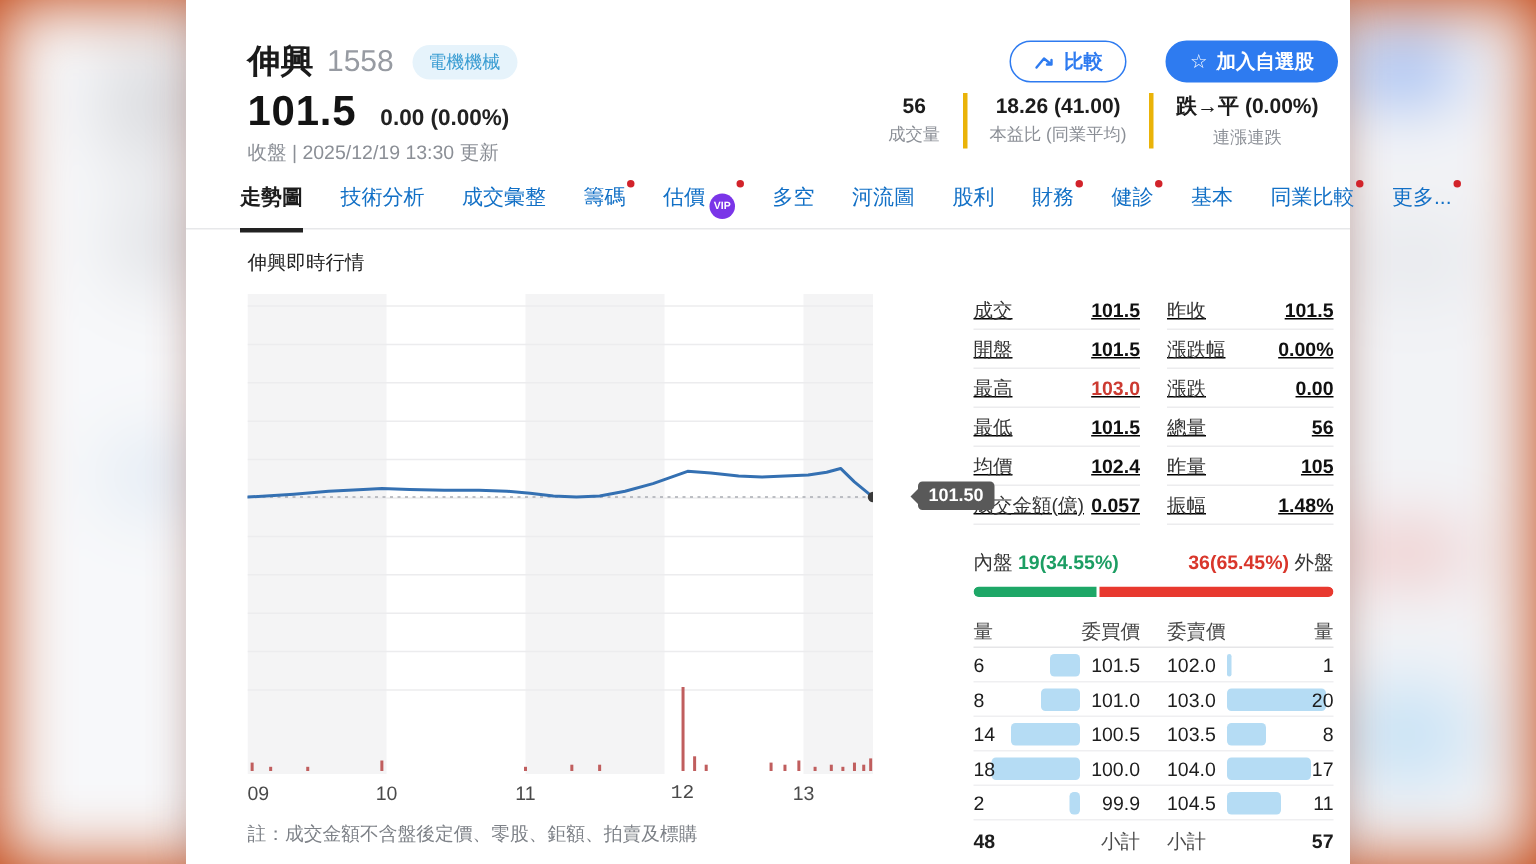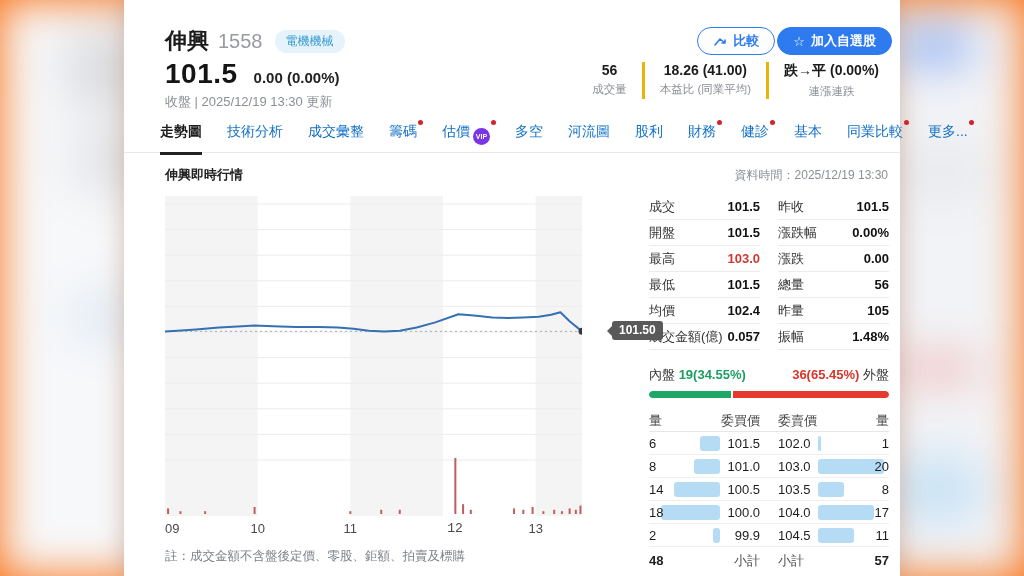--- a/index.html
+++ b/index.html
@@ -1,18 +1,18 @@
 <!DOCTYPE html>
 <html><head>
 <meta charset="utf-8">
 <style>
   * { margin:0; padding:0; box-sizing:border-box; }
   html,body { width:1024px; height:576px; overflow:hidden; }
   body { font-family:"Liberation Sans","DejaVu Sans",sans-serif; background:#eef0f3; }
-  .stage { position:relative; width:1024px; height:576px; background:#f97316; overflow:hidden; }
+  .stage { position:relative; width:1024px; height:576px; background:#c2410c; overflow:hidden; }
 
   
   .blur-side { position:absolute; top:0; bottom:0; filter:blur(22px); }
   .blur-left { left:0; width:150px;
     background:
       radial-gradient(90px 90px at 70% 12%, #cfd0d4 0%, rgba(207,208,212,0) 70%),
       radial-gradient(90px 70px at 75% 28%, #d8dade 0%, rgba(216,218,222,0) 70%),
       radial-gradient(80px 60px at 70% 55%, #dbe6f2 0%, rgba(219,230,242,0) 70%),
       #f7f8fa; }
   .blur-right { right:0; width:148px;
@@ -25,21 +25,21 @@
 
   .content { position:absolute; left:124px; top:0; width:776px; height:576px;
     background:#fff; box-shadow:0 0 24px rgba(110,120,140,.28); }
 
   
   .name-row { position:absolute; top:26px; left:41px; right:8px; display:flex; align-items:center; }
   .stock-name { font-size:22px; font-weight:bold; color:#1b1b1b; }
   .stock-code { font-size:20px; color:#979ba2; margin-left:9px; }
   .industry-tag { margin-left:12px; font-size:12px; color:#3c9ed3; background:#e6f3fb;
     padding:3px 11px; border-radius:12px; }
-  .hdr-buttons { margin-left:auto; display:flex; gap:2px;justify-content:flex-end; }
+  .hdr-buttons { margin-left:auto; display:flex; gap:26px;justify-content:flex-end; }
   .btn { height:28px; border-radius:15px; display:flex; align-items:center; gap:6px;
     padding:0 15px; font-size:13px; cursor:pointer; font-weight:bold; }
   .btn-outline { border:1px solid #2e7bf0; color:#2e7bf0; background:#fff; }
   .btn-fill { background:#2e7bf0; color:#fff; border:1px solid #2e7bf0; }
 
   .price-row { position:absolute; top:58px; left:41px; display:flex; align-items:baseline; }
   .price-big { font-size:28px; font-weight:bold; color:#141414; letter-spacing:.5px; }
   .price-chg { font-size:15px; font-weight:bold; color:#222; margin-left:16px; }
   .price-meta { position:absolute; top:93px; left:41px; font-size:13px; color:#8b8f96; }
 
@@ -58,40 +58,40 @@
   .tab.active { color:#1d1d1d; font-weight:bold; border-bottom:3px solid #222; }
   .tab .dot { position:absolute; top:3px; right:-6px; width:5px; height:5px;
     border-radius:50%; background:#d2232a; }
   .tab .vip { display:inline-block; width:17px; height:17px; border-radius:50%;
     background:#7a35e8; color:#fff; font-size:7px; font-weight:bold; text-align:center;
     line-height:17px; margin-left:3px; vertical-align:-3px; }
 
   
   .sect-row { position:absolute; top:166px; left:41px; right:12px;
     display:flex; justify-content:space-between; align-items:center; }
-  .sect-title { font-size:13px; font-weight:bold; color:#222; }
+  .sect-title { font-size:13px; font-weight:normal; color:#222; }
   .sect-time { font-size:12px; color:#8b8f96; }
 
   
   .chart-wrap { position:absolute; left:41px; top:196px; width:417px; height:320px; }
   .y-labels { position:absolute; left:465px; top:196px; width:50px; height:320px; }
   .y-lab { position:absolute; left:0; font-size:12px; color:#3a3a3a; }
   .px-badge { position:absolute; left:460px; background:#595959; color:#fff;
     font-size:12px; font-weight:bold; padding:2px 7px 3px; border-radius:3px; z-index:3;margin-left:28px; }
   .px-badge::before { content:""; position:absolute; left:-5px; top:50%; margin-top:-5px;
     border-top:5px solid transparent; border-bottom:5px solid transparent;
     border-right:5px solid #595959; }
   .x-labels { position:absolute; left:41px; top:521px; width:417px; height:18px; }
   .x-lab { position:absolute; font-size:13px; color:#4a4a4a; transform:translateX(-50%); }
   .x-lab.first { transform:none; }
   .chart-note { position:absolute; left:41px; top:548px; font-size:12.5px; color:#7d8187; }
 
   
   .panel { position:absolute; left:525px; top:194px; width:240px; }
-  .quote { display:flex; gap:18px; }
+  .quote { display:flex; gap:18px;text-decoration:underline; }
   .qcol { flex:1; }
   .qrow { height:26px; display:flex; justify-content:space-between; align-items:center;
     border-bottom:1px solid #ececee; }
   .qlab { font-size:13px; color:#333; white-space:nowrap; }
   .qval { font-size:13px; font-weight:bold; color:#111; }
   .qval.red { color:#cc3a31; }
 
   .io-head { margin-top:16px; display:flex; justify-content:space-between;
     font-size:13px; align-items:center; }
   .io-black { color:#333; }
@@ -175,21 +175,20 @@
         <div class="tab">股利</div>
         <div class="tab">財務<span class="dot"></span></div>
         <div class="tab">健診<span class="dot"></span></div>
         <div class="tab">基本</div>
         <div class="tab">同業比較<span class="dot"></span></div>
         <div class="tab">更多...<span class="dot"></span></div>
       </div>
 
     <div class="sect-row">
       <span class="sect-title">伸興即時行情</span>
-      <span class="sect-time">資料時間：2025/12/19 13:30</span>
     </div>
 
     <div class="chart-wrap" id="chart"><svg width="417" height="320" viewBox="0 0 417 320">
           <rect x="0" y="0" width="92.66666666666667" height="320" fill="#f4f4f5"></rect>
           <rect x="185.33333333333334" y="0" width="92.66666666666666" height="320" fill="#f4f4f5"></rect>
           <rect x="370.6666666666667" y="0" width="46.333333333333314" height="320" fill="#f4f4f5"></rect>
           <line x1="0" y1="8" x2="417" y2="8" stroke="#ececee" stroke-width="1"></line>
           <line x1="0" y1="33.600000000000065" x2="417" y2="33.600000000000065" stroke="#ececee" stroke-width="1"></line>
           <line x1="0" y1="59.19999999999996" x2="417" y2="59.19999999999996" stroke="#ececee" stroke-width="1"></line>
           <line x1="0" y1="84.80000000000003" x2="417" y2="84.80000000000003" stroke="#ececee" stroke-width="1"></line>

